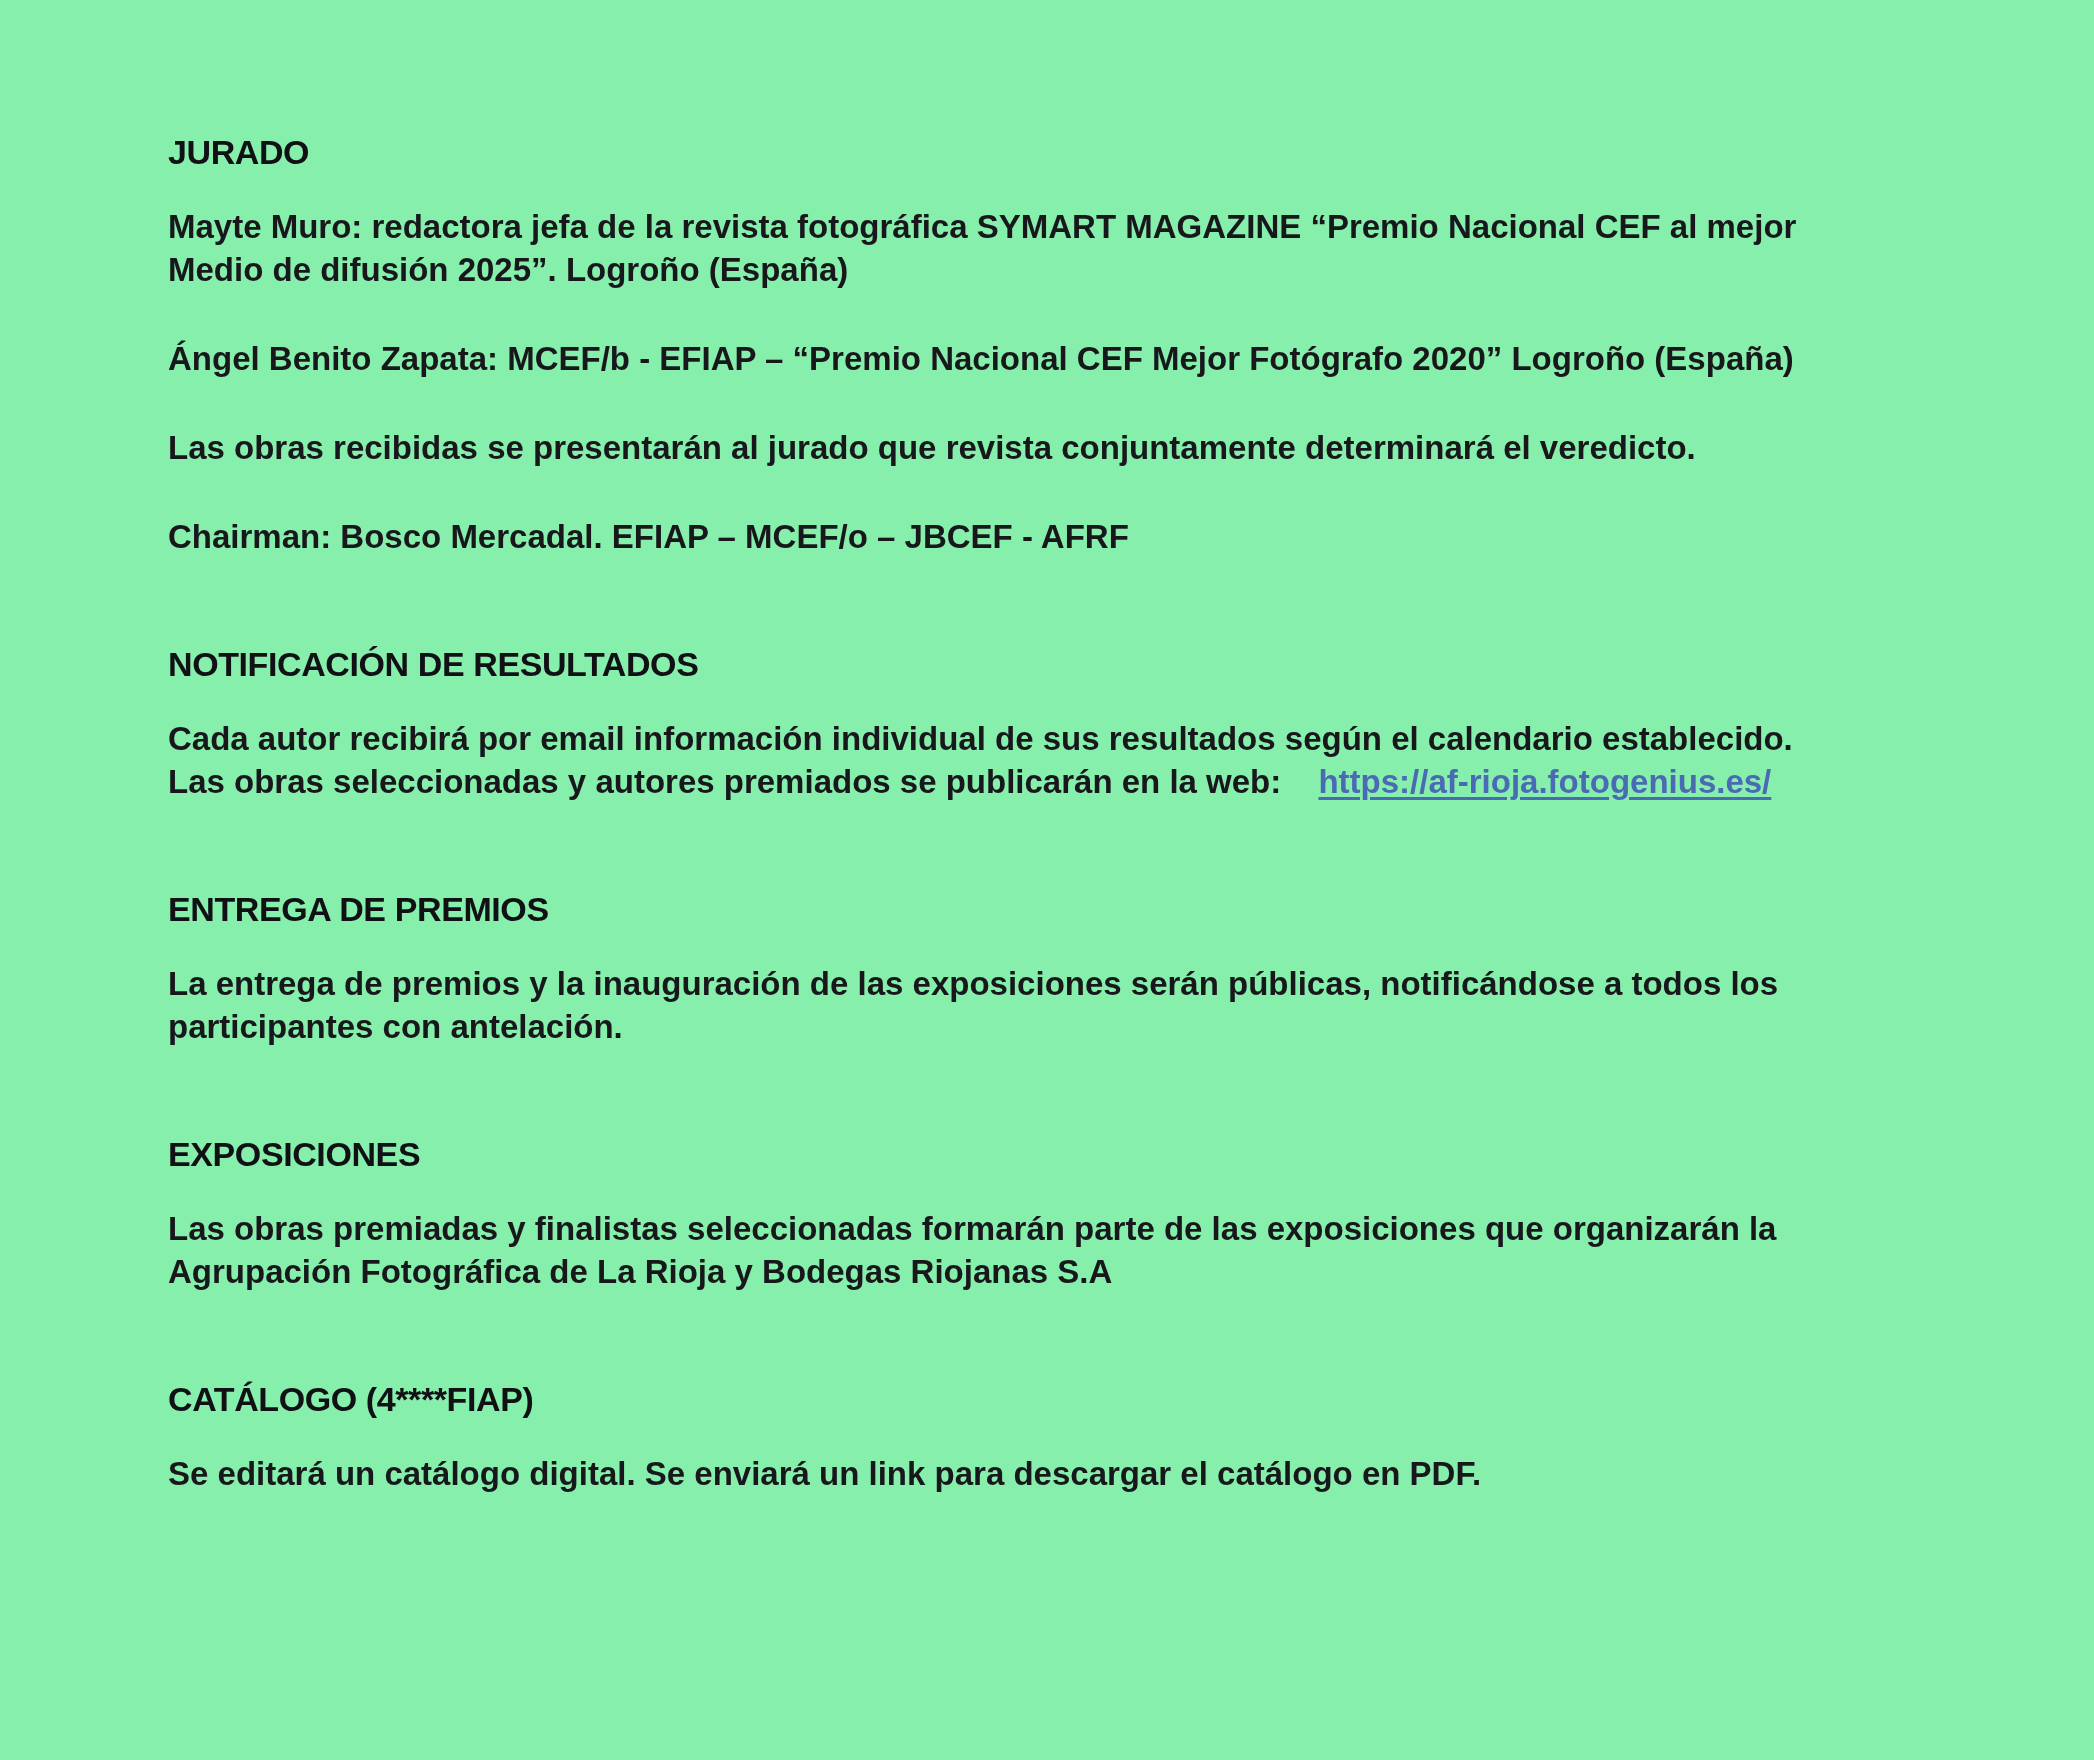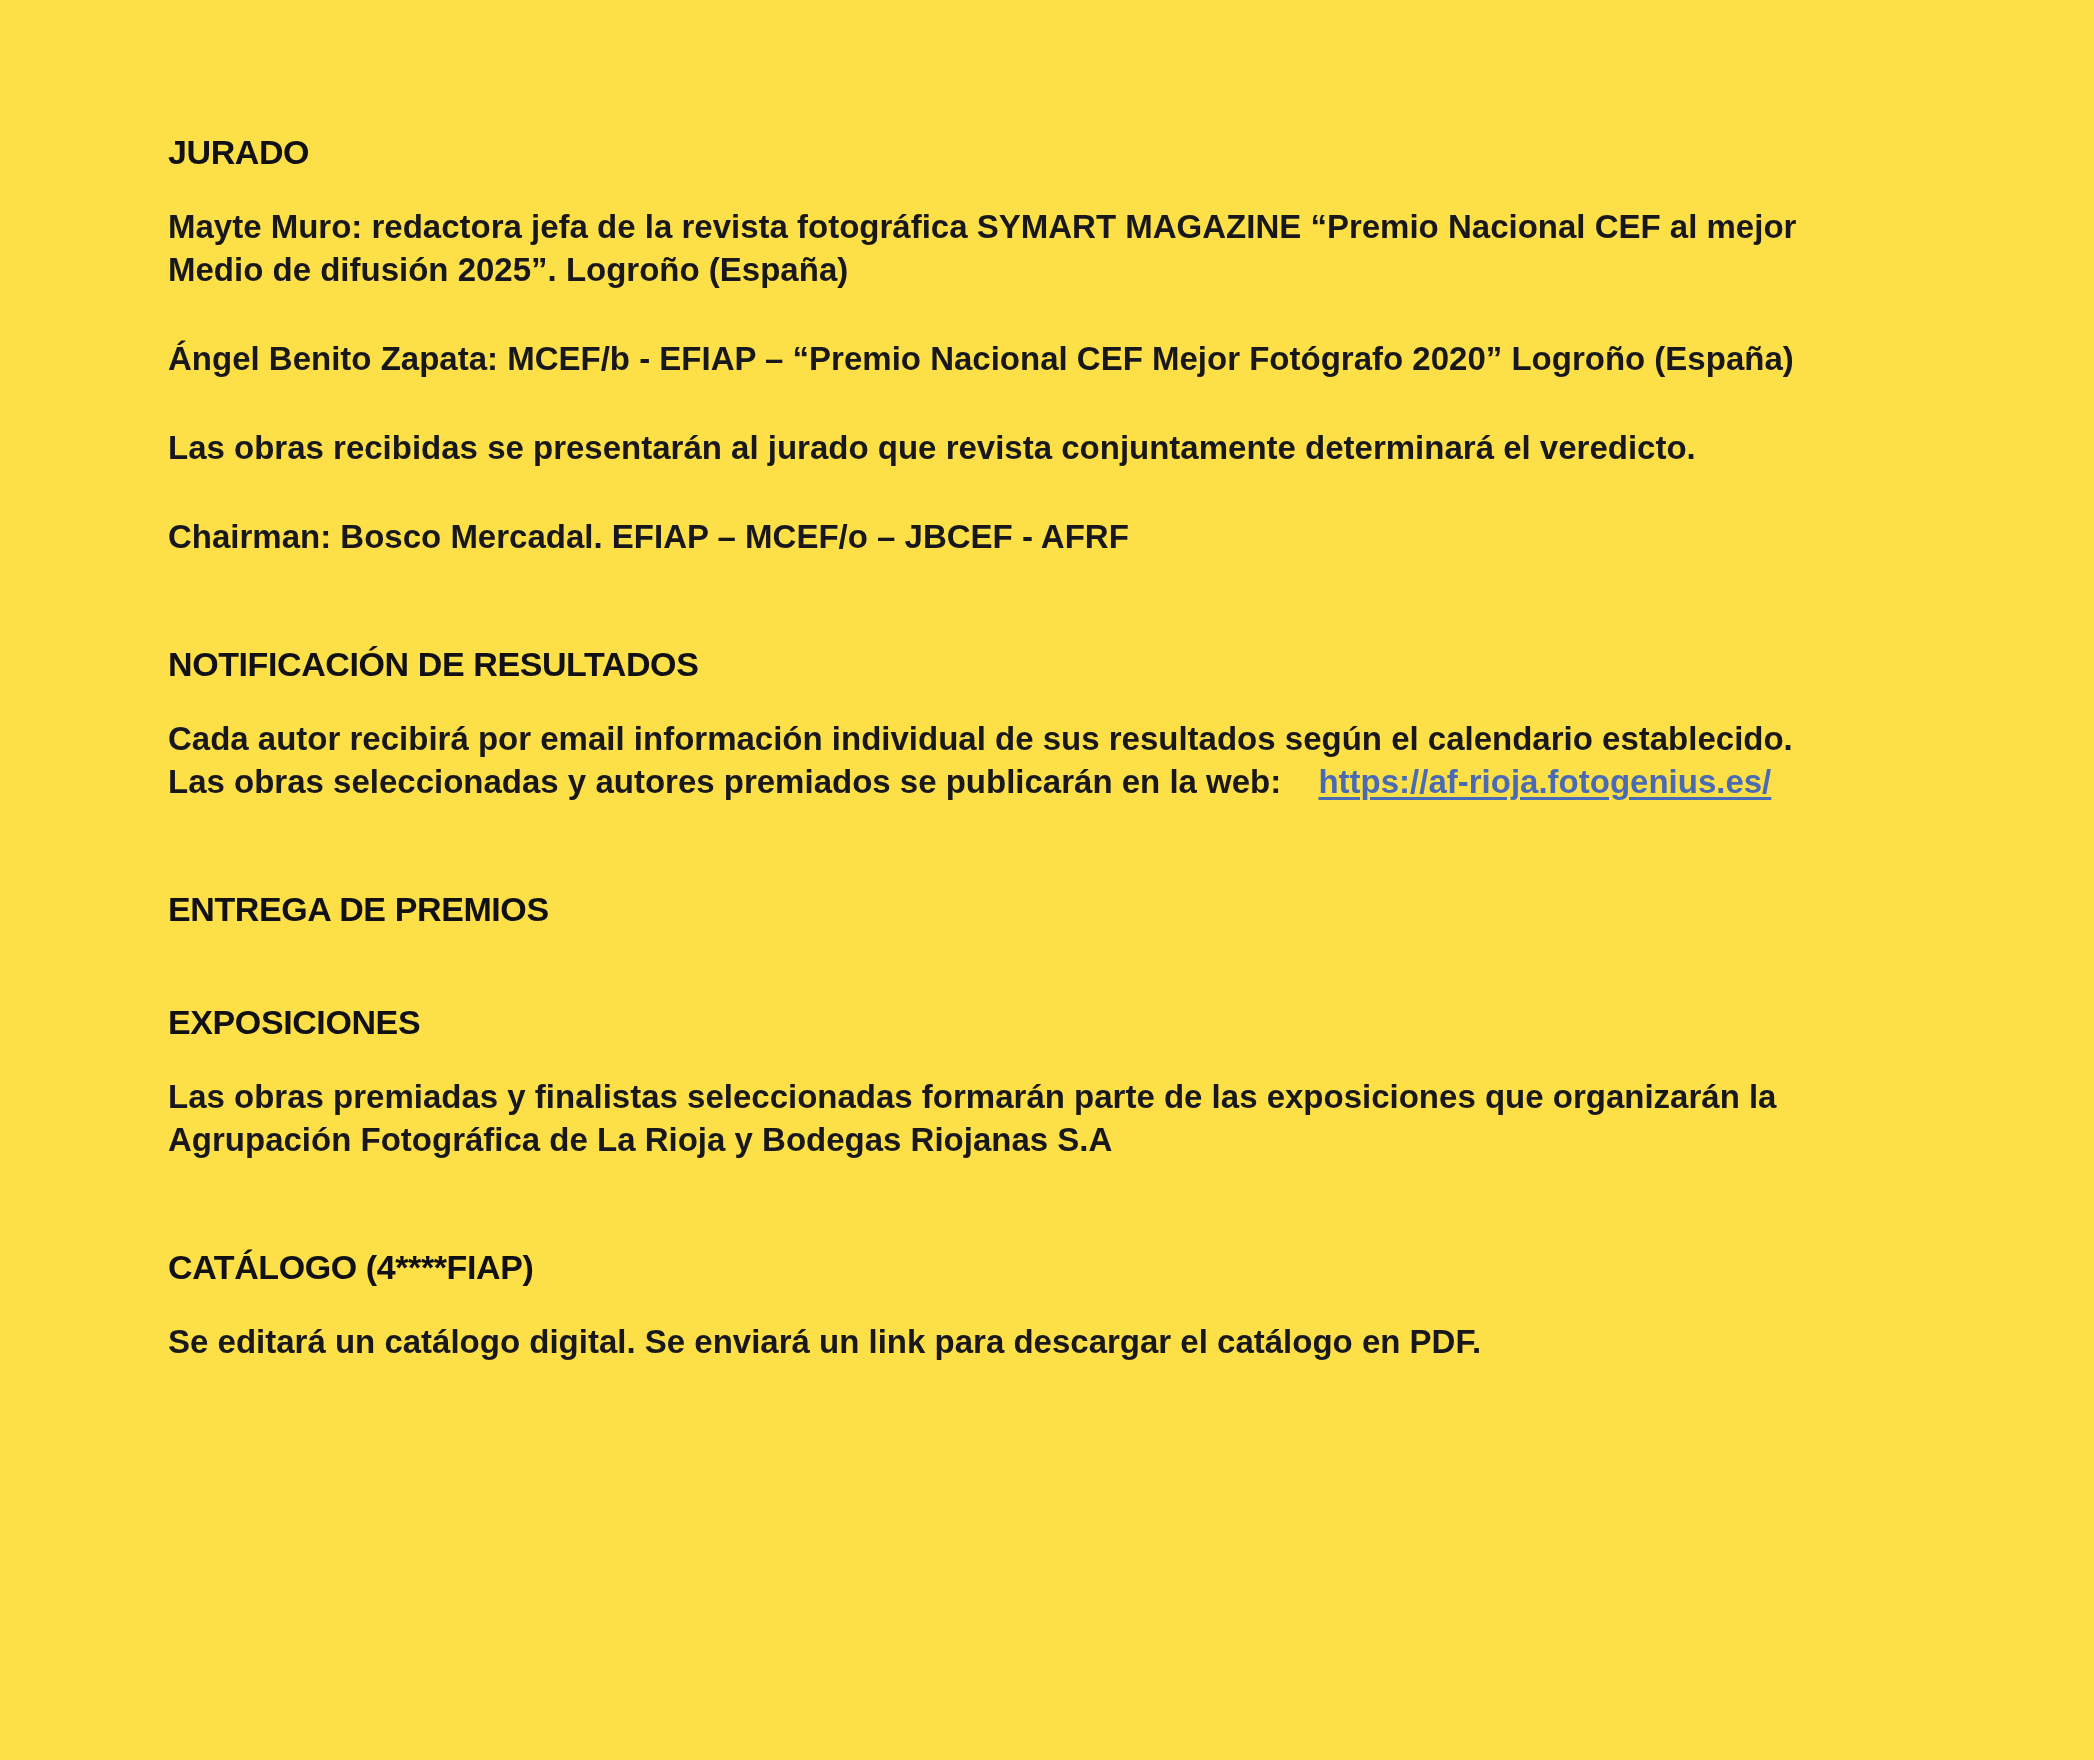--- a/index.html
+++ b/index.html
@@ -5,21 +5,21 @@
   html, body {
     margin: 0;
     padding: 0;
     background: #ffffff;
   }
   .page {
     position: relative;
     width: 2095px;
     height: 1760px;
     box-sizing: border-box;
-    background: #fde047;
+    background: #86efac;
     padding: 131px 123px 0 168px;
     overflow: hidden;
     font-family: "Liberation Sans", sans-serif;
     font-weight: 700;
     font-size: 33px;
     line-height: 43px;
     color: #18181c;
   }
   .section { margin: 0; padding: 0; }
   .section + .section { padding-top: 39px; }
@@ -79,20 +79,24 @@
       <span class="line">Cada autor recibirá por email información individual de sus resultados según el calendario establecido.</span>
       <span class="line">
         <span class="run">Las obras seleccionadas y autores premiados se publicarán en la web: </span><a class="run link">https://af-rioja.fotogenius.es/</a>
       </span>
     </div>
   </div>
 
   <div class="section">
     <div class="heading">ENTREGA DE PREMIOS</div>
 
+    <div class="para">
+      <span class="line">La entrega de premios y la inauguración de las exposiciones serán públicas, notificándose a todos los</span>
+      <span class="line">participantes con antelación.</span>
+    </div>
   </div>
 
   <div class="section">
     <div class="heading">EXPOSICIONES</div>
 
     <div class="para">
       <span class="line">Las obras premiadas y finalistas seleccionadas formarán parte de las exposiciones que organizarán la</span>
       <span class="line">Agrupación Fotográfica de La Rioja y Bodegas Riojanas S.A</span>
     </div>
   </div>

